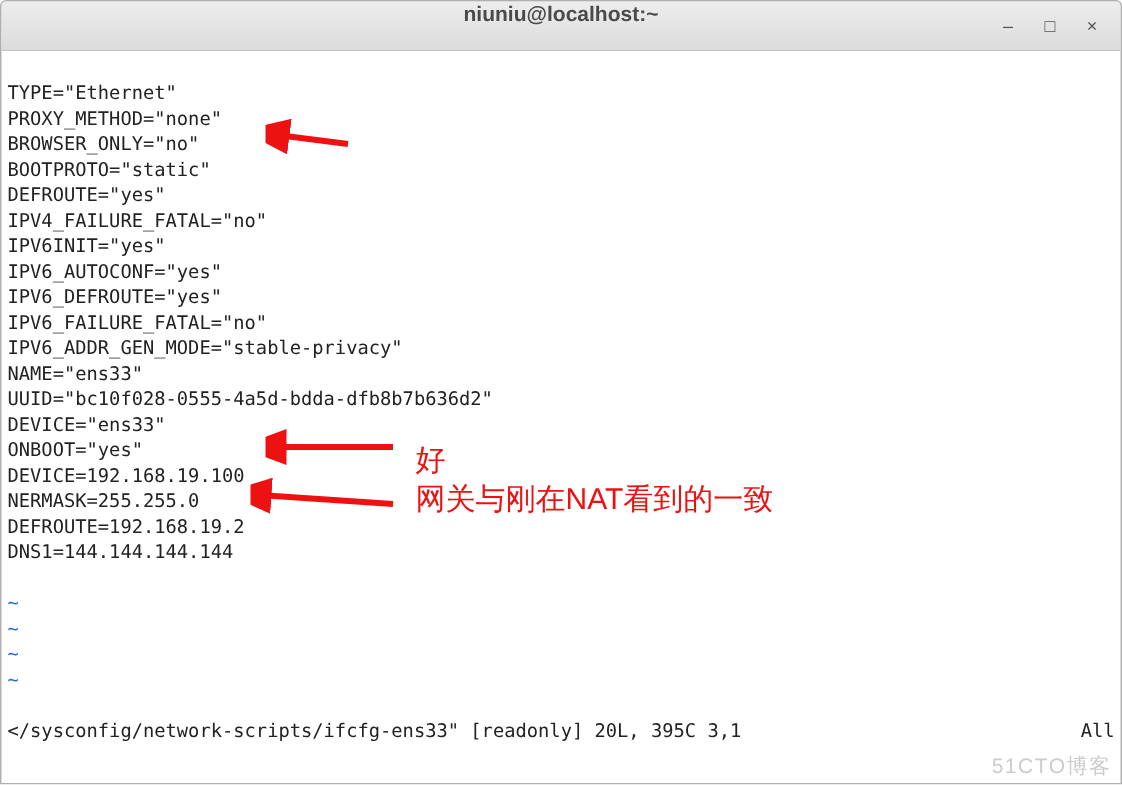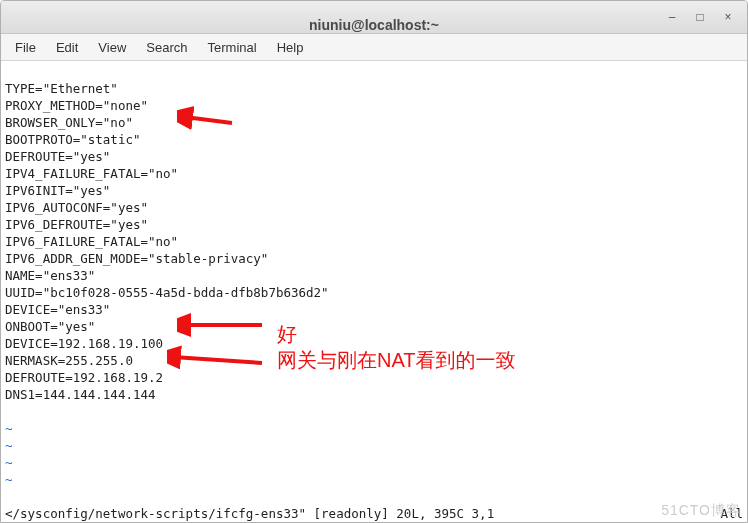--- a/index.html
+++ b/index.html
@@ -1,17 +1,17 @@
 <!DOCTYPE html>
 <html><head>
 <meta charset="utf-8">
 <style>
   html,body{margin:0;padding:0;font-family:sans-serif;background:#fff;}
   .window{width:748px;height:523px;box-sizing:border-box;border:1px solid #b0b0b0;border-radius:4px 4px 0 0;position:relative;overflow:hidden;background:#fff;}
-  .titlebar{height:32px;background:linear-gradient(#ededed,#dcdcdc);border-bottom:1px solid #c5c5c5;display:flex;align-items:flex-end;justify-content:center;position:relative;}
+  .titlebar{height:32px;background:linear-gradient(#ededed,#dcdcdc);border-bottom:1px solid #c5c5c5;display:flex;align-items:flex-start;justify-content:center;position:relative;}
   .title{font-weight:bold;color:#4a4a4a;font-size:14px;}
   .winbtns{position:absolute;right:6px;top:0;height:32px;display:flex;align-items:center;gap:2px;}
   .winbtn{width:26px;height:22px;border-radius:3px;display:flex;align-items:center;justify-content:center;font-size:12px;color:#555;}
   .menubar{height:26px;display:flex;align-items:center;gap:4px;padding:0 6px;border-bottom:1px solid #d5d5d5;background:#f5f5f5;font-size:13px;color:#333;}
   .menuitem{padding:2px 8px;border-radius:3px;}
   .terminal{font-family:"DejaVu Sans Mono","Courier New",monospace;font-size:12.5px;line-height:17px;color:#222;padding:2px 4px 0 4px;white-space:pre;position:relative;height:calc(523px - 32px - 26px - 2px);}
   .tilde{color:#2e6cd0;}
   .statusline{position:absolute;bottom:4px;left:4px;right:4px;display:flex;justify-content:space-between;font-family:"DejaVu Sans Mono","Courier New",monospace;font-size:12.5px;color:#222;}
   
   .anno{position:absolute;color:#e11;font-family:"KaiTi","STKaiti","SimSun",sans-serif;font-size:20px;line-height:24px;pointer-events:none;}
@@ -25,28 +25,20 @@
 
   <div class="titlebar">
     <span class="title">niuniu@localhost:~</span>
     <div class="winbtns">
       <div class="winbtn">–</div>
       <div class="winbtn">□</div>
       <div class="winbtn">×</div>
     </div>
   </div>
 
-  <div class="menubar">
-    <span class="menuitem">File</span>
-    <span class="menuitem">Edit</span>
-    <span class="menuitem">View</span>
-    <span class="menuitem">Search</span>
-    <span class="menuitem">Terminal</span>
-    <span class="menuitem">Help</span>
-  </div>
 
   <div class="terminal">
 <span>TYPE="Ethernet"</span>
 <span>PROXY_METHOD="none"</span>
 <span>BROWSER_ONLY="no"</span>
 <span>BOOTPROTO="static"</span>
 <span>DEFROUTE="yes"</span>
 <span>IPV4_FAILURE_FATAL="no"</span>
 <span>IPV6INIT="yes"</span>
 <span>IPV6_AUTOCONF="yes"</span>

